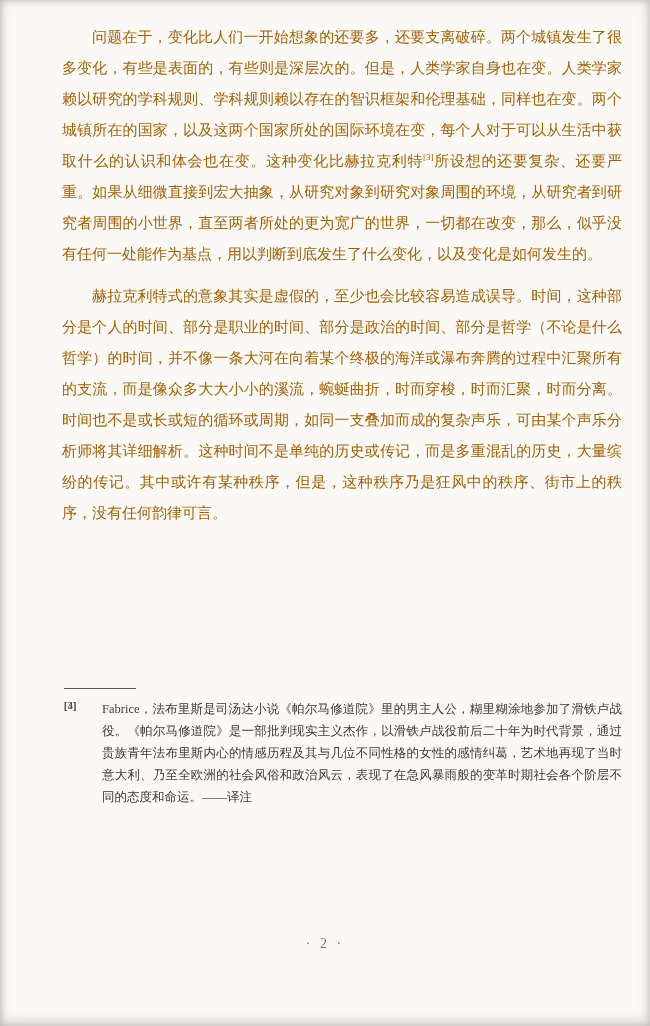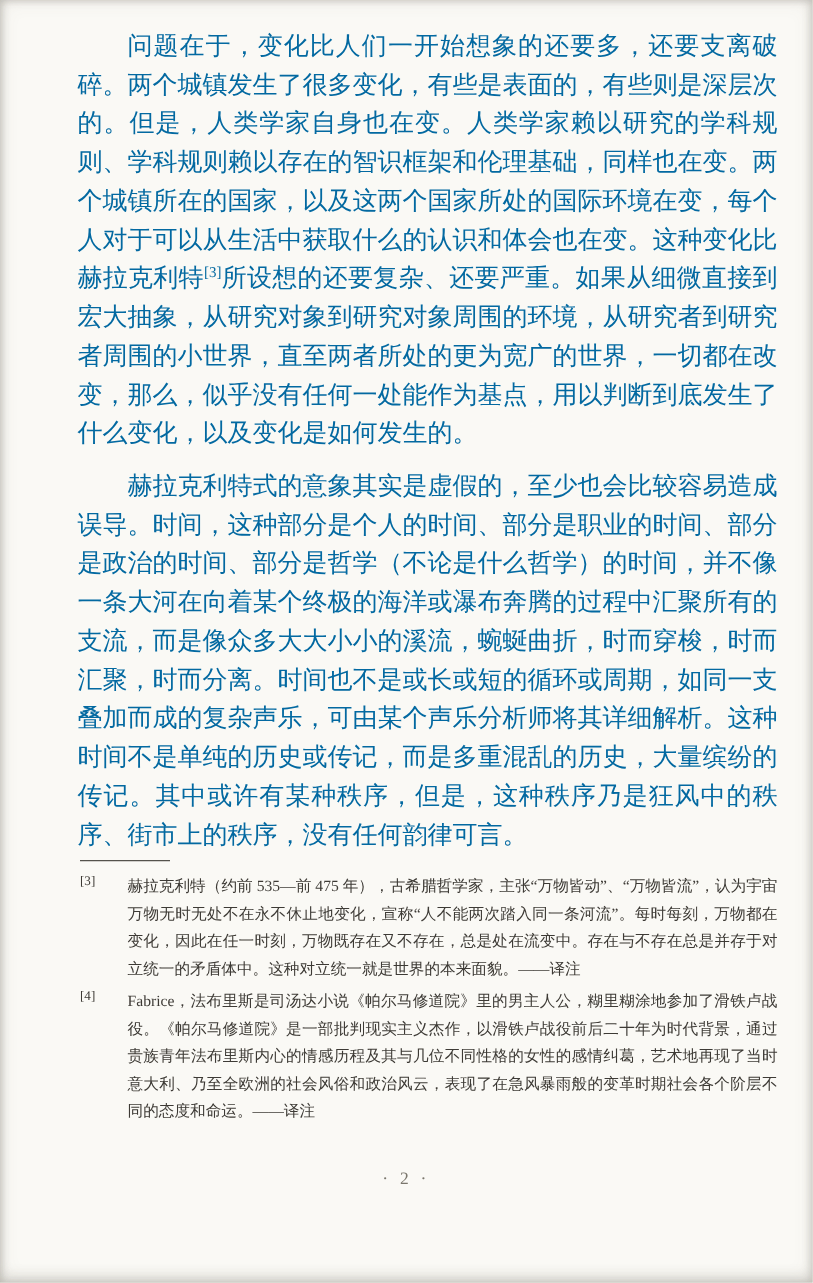--- a/index.html
+++ b/index.html
@@ -11,21 +11,21 @@
     font-family:"Liberation Serif","DejaVu Serif",serif;
     box-shadow:
       inset 0 0 16px rgba(95,90,78,.10),
       inset 3px 0 5px rgba(95,90,78,.13),
       inset -3px 0 6px rgba(95,90,78,.10),
       inset 0 -6px 9px rgba(95,90,78,.14),
       inset 0 3px 5px rgba(95,90,78,.07);
   }
   .text-block{
     position:absolute;left:62px;top:22px;width:560px;
-    font-size:20px;line-height:31px;color:#0369a1;
+    font-size:15px;line-height:31px;color:#a16207;
     text-align:justify;
   }
   .para{margin:0;text-indent:2em;}
   .para + .para{margin-top:12px;}
   .para:last-child{margin-top:11px;}
   .sup{
     font-size:0.6em;
     vertical-align:super;
     line-height:0;
     letter-spacing:0;
@@ -65,21 +65,21 @@
 <div class="page">
 
   <div class="text-block">
       <p class="para"><span>问题在于，变化比人们一开始想象的还要多，还要支离破碎。两个城镇发生了很多变化，有些是表面的，有些则是深层次的。但是，人类学家自身也在变。人类学家赖以研究的学科规则、学科规则赖以存在的智识框架和伦理基础，同样也在变。两个城镇所在的国家，以及这两个国家所处的国际环境在变，每个人对于可以从生活中获取什么的认识和体会也在变。这种变化比赫拉克利特</span><span class="sup">[3]</span><span>所设想的还要复杂、还要严重。如果从细微直接到宏大抽象，从研究对象到研究对象周围的环境，从研究者到研究者周围的小世界，直至两者所处的更为宽广的世界，一切都在改变，那么，似乎没有任何一处能作为基点，用以判断到底发生了什么变化，以及变化是如何发生的。</span></p>
       <p class="para"><span>赫拉克利特式的意象其实是虚假的，至少也会比较容易造成误导。时间，这种部分是个人的时间、部分是职业的时间、部分是政治的时间、部分是哲学（不论是什么哲学）的时间，并不像一条大河在向着某个终极的海洋或瀑布奔腾的过程中汇聚所有的支流，而是像众多大大小小的溪流，蜿蜒曲折，时而穿梭，时而汇聚，时而分离。时间也不是或长或短的循环或周期，如同一支叠加而成的复杂声乐，可由某个声乐分析师将其详细解析。这种时间不是单纯的历史或传记，而是多重混乱的历史，大量缤纷的传记。其中或许有某种秩序，但是，这种秩序乃是狂风中的秩序、街市上的秩序，没有任何韵律可言。</span></p>
     </div>
 
   <div class="footnote-block">
     <div class="fn-rule"></div>
     <div>
-        <div class="footnote"><span class="fn-marker">[3]</span><span>赫拉克利特（约前 535—前 475 年），古希腊哲学家，主张“万物皆动”、“万物皆流”，认为宇宙万物无时无处不在永不休止地变化，宣称“人不能两次踏入同一条河流”。每时每刻，万物都在变化，因此在任一时刻，万物既存在又不存在，总是处在流变中。存在与不存在总是并存于对立统一的矛盾体中。这种对立统一就是世界的本来面貌。——译注</span></div>
+        <div class="footnote"><span class="fn-marker">[3]</span></div>
         <div class="footnote"><span class="fn-marker">[4]</span><span>Fabrice，法布里斯是司汤达小说《帕尔马修道院》里的男主人公，糊里糊涂地参加了滑铁卢战役。《帕尔马修道院》是一部批判现实主义杰作，以滑铁卢战役前后二十年为时代背景，通过贵族青年法布里斯内心的情感历程及其与几位不同性格的女性的感情纠葛，艺术地再现了当时意大利、乃至全欧洲的社会风俗和政治风云，表现了在急风暴雨般的变革时期社会各个阶层不同的态度和命运。——译注</span></div>
       </div>
   </div>
 
 
   <div class="page-number">· 2 ·</div>
 
 </div>
 
 </body></html>

